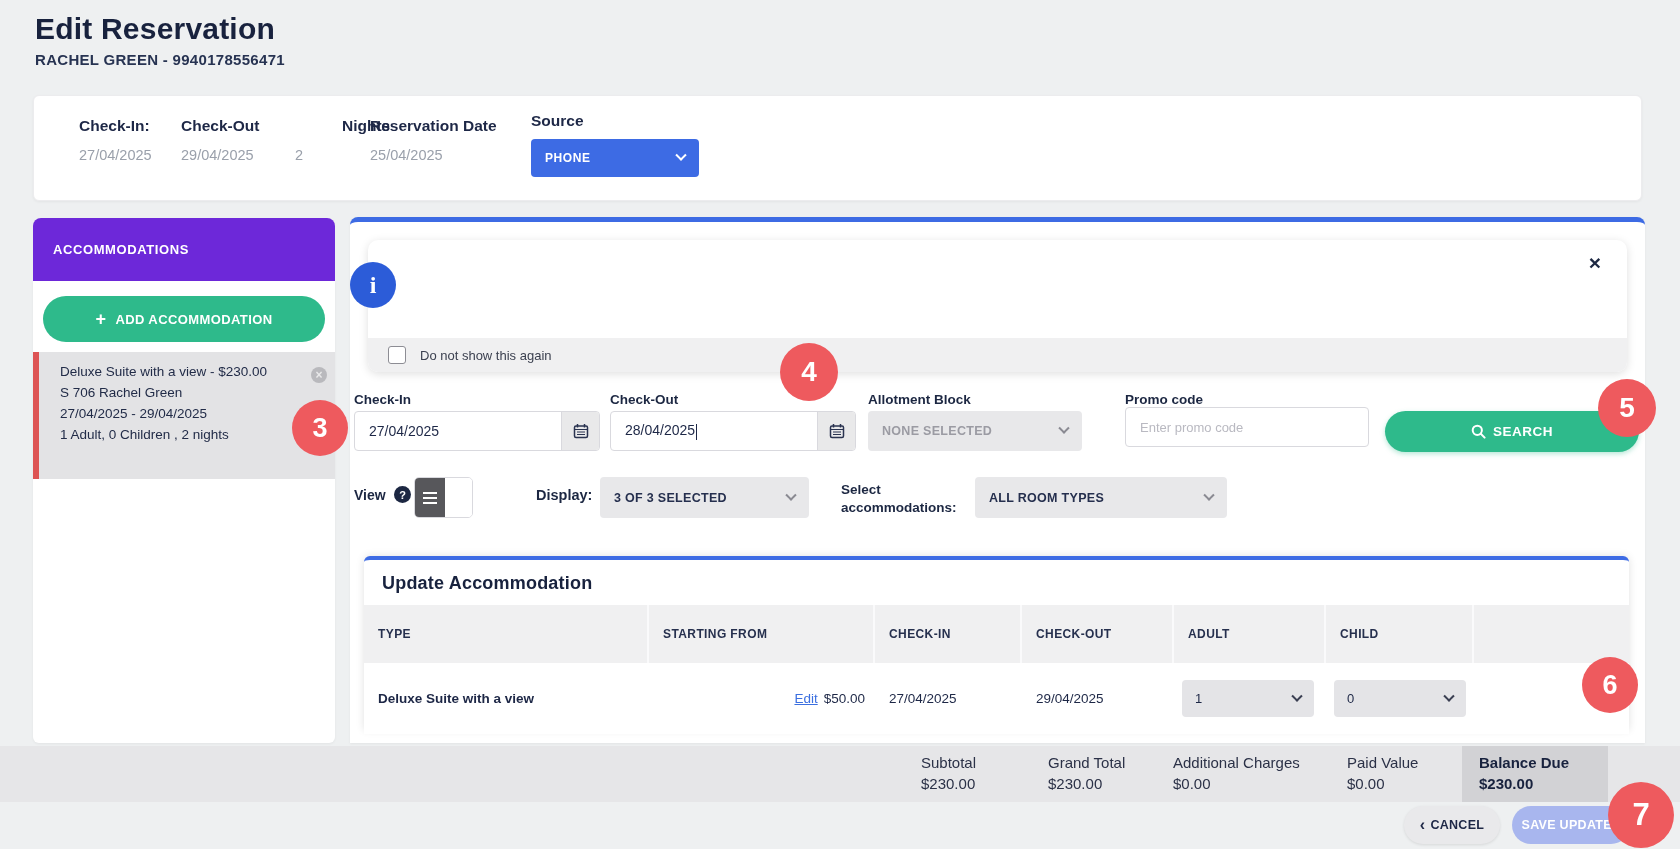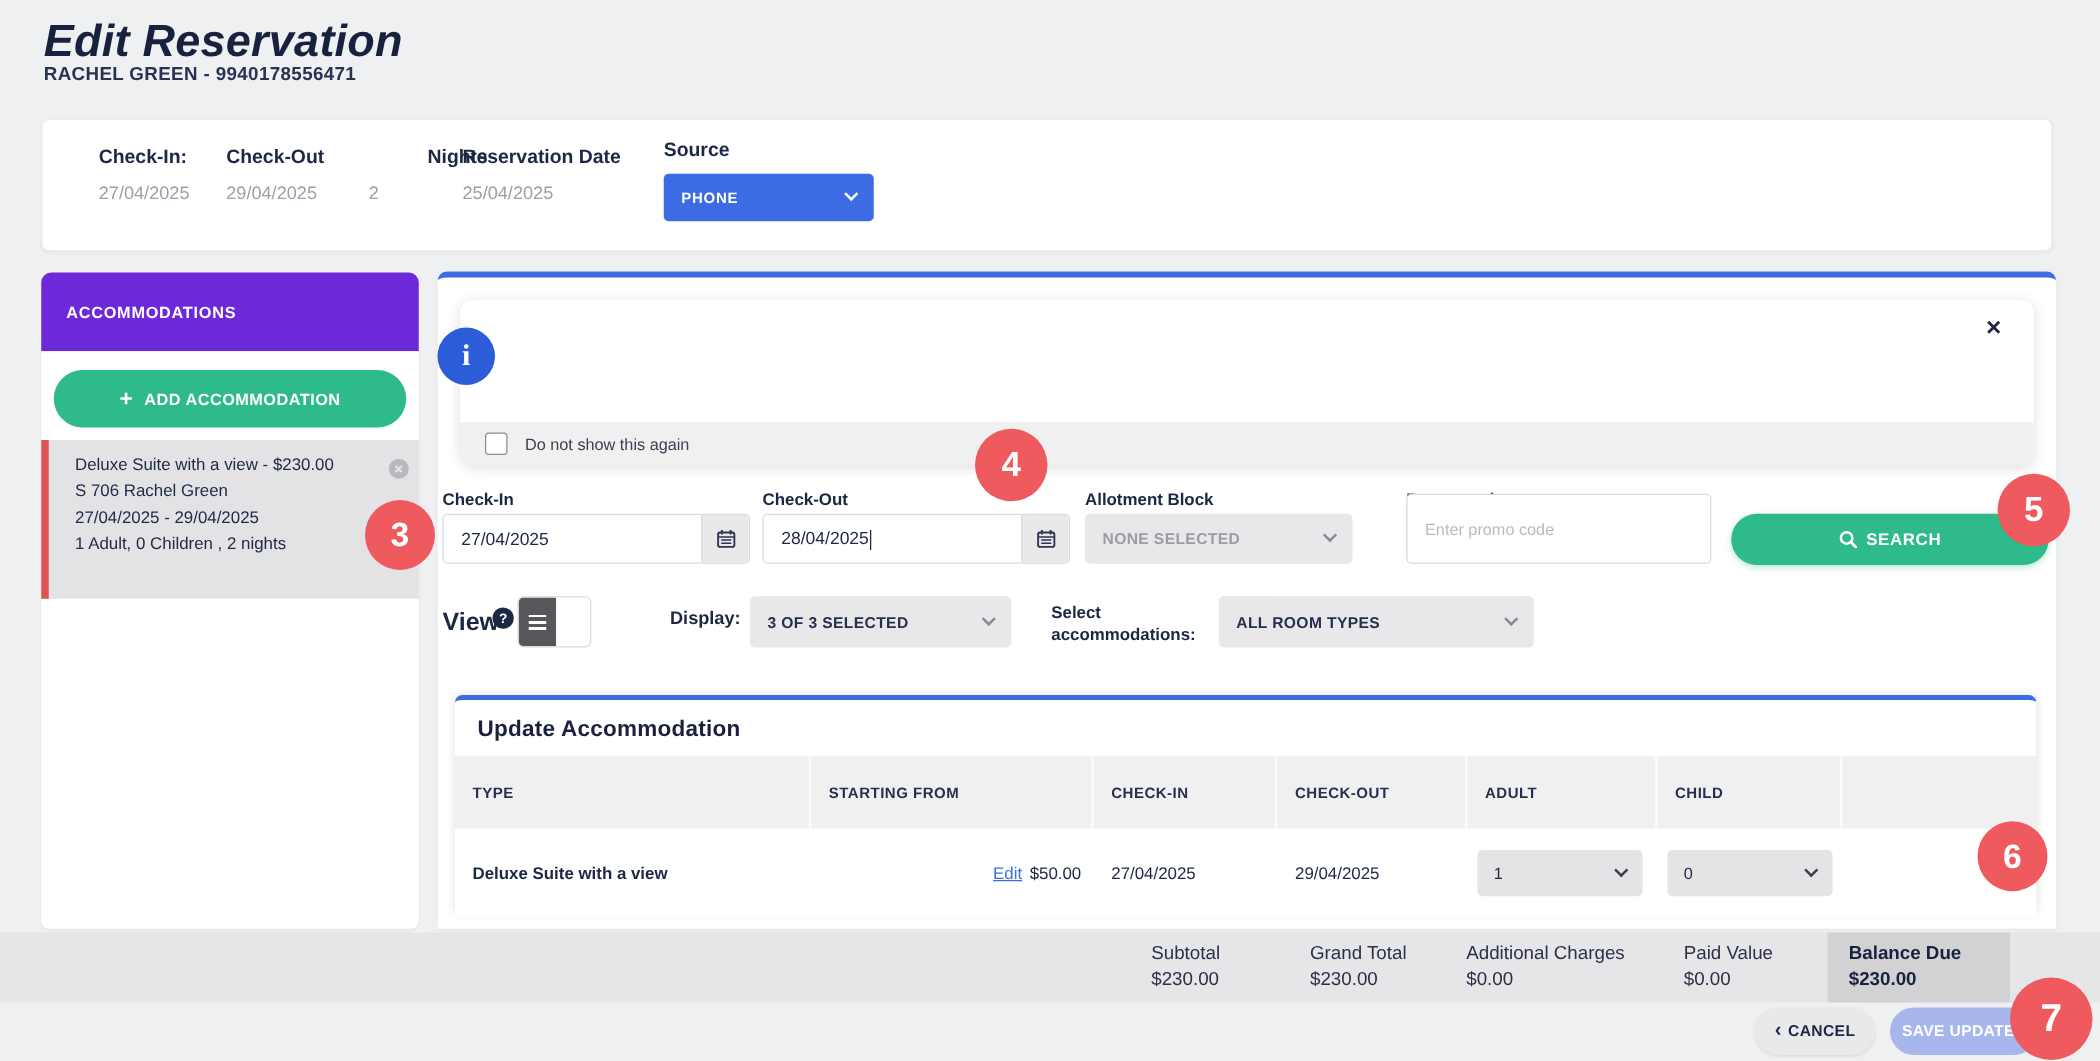--- a/index.html
+++ b/index.html
@@ -5,21 +5,21 @@
   * { margin:0; padding:0; box-sizing:border-box; }
   html,body { background:#eef0f1; }
   .page {
     position:relative; width:1680px; height:849px; overflow:hidden;
     background:#eef0f1; font-family:"Liberation Sans","DejaVu Sans",sans-serif;
     color:#1d2746;
   }
   .abs { position:absolute; }
 
   
-  .title { font-size:36px; font-weight:800; letter-spacing:.2px; color:#18223e;font-style:italic; }
+  .title { font-size:30px; font-weight:800; letter-spacing:.2px; color:#18223e; }
   .subtitle { font-size:15px; font-weight:700; color:#273352; letter-spacing:.3px; }
 
   
   .card { background:#fff; border-radius:6px; border:1px solid #ececee; box-shadow:0 1px 3px rgba(0,0,0,.05); }
   .sum-label { font-size:15.5px; font-weight:700; color:#1d2746; }
   .sum-value { font-size:14.5px; color:#9aa0ab; }
   .phone-select {
     background:#3d6be4; color:#fff; border-radius:4px; display:flex; align-items:center;
     justify-content:space-between; padding:0 14px; font-size:12px; font-weight:700;
     letter-spacing:.6px; cursor:pointer;
@@ -196,32 +196,32 @@
           <line x1="4" y1="11.5" x2="12" y2="11.5" stroke="#2a3350" stroke-width="1.2"></line>
         </svg>
     </span>
   </div>
   <div class="abs f-label" style="left:868px; top:392px;">Allotment Block</div>
   <div class="abs sel" style="left:868px; top:411px; width:214px; height:40px;">
     <span class="sv">NONE SELECTED</span>
     <span class="chev"></span>
   </div>
   <div class="abs f-label" style="left:1125px; top:392px;">Promo code</div>
-  <div class="abs" style="left:1125px; top:395px; width:244px; height:56px;">
+  <div class="abs" style="left:1125px; top:407px; width:244px; height:40px;">
     <input class="promo" type="text" placeholder="Enter promo code" style="">
   </div>
   <button class="abs search-btn" style="left:1385px; top:411px; width:254px; height:41px;">
     <svg width="15" height="15" viewBox="0 0 15 15">
         <circle cx="6.3" cy="6.3" r="4.6" fill="none" stroke="#fff" stroke-width="2"></circle>
         <line x1="9.8" y1="9.8" x2="13.6" y2="13.6" stroke="#fff" stroke-width="2" stroke-linecap="round"></line>
       </svg>
     <span>SEARCH</span>
   </button>
 
-  <div class="abs f-label" style="left:354px; top:487px; font-size:20px;">View</div>
+  <div class="abs f-label" style="left:354px; top:487px; font-size:14px;">View</div>
   <div class="abs help-ic" style="left:394px; top:486px;">?</div>
   <div class="abs toggle" style="left:414px; top:477px; height:41px;">
     <span class="tg-left">
         <span class="list-glyph"></span>
       </span>
     <span class="tg-right"></span>
   </div>
   <div class="abs f-label" style="left:536px; top:487px; font-size:14.5px;">Display:</div>
   <div class="abs sel dark" style="left:600px; top:477px; width:209px; height:41px;">
     <span class="sv">3 OF 3 SELECTED</span>

